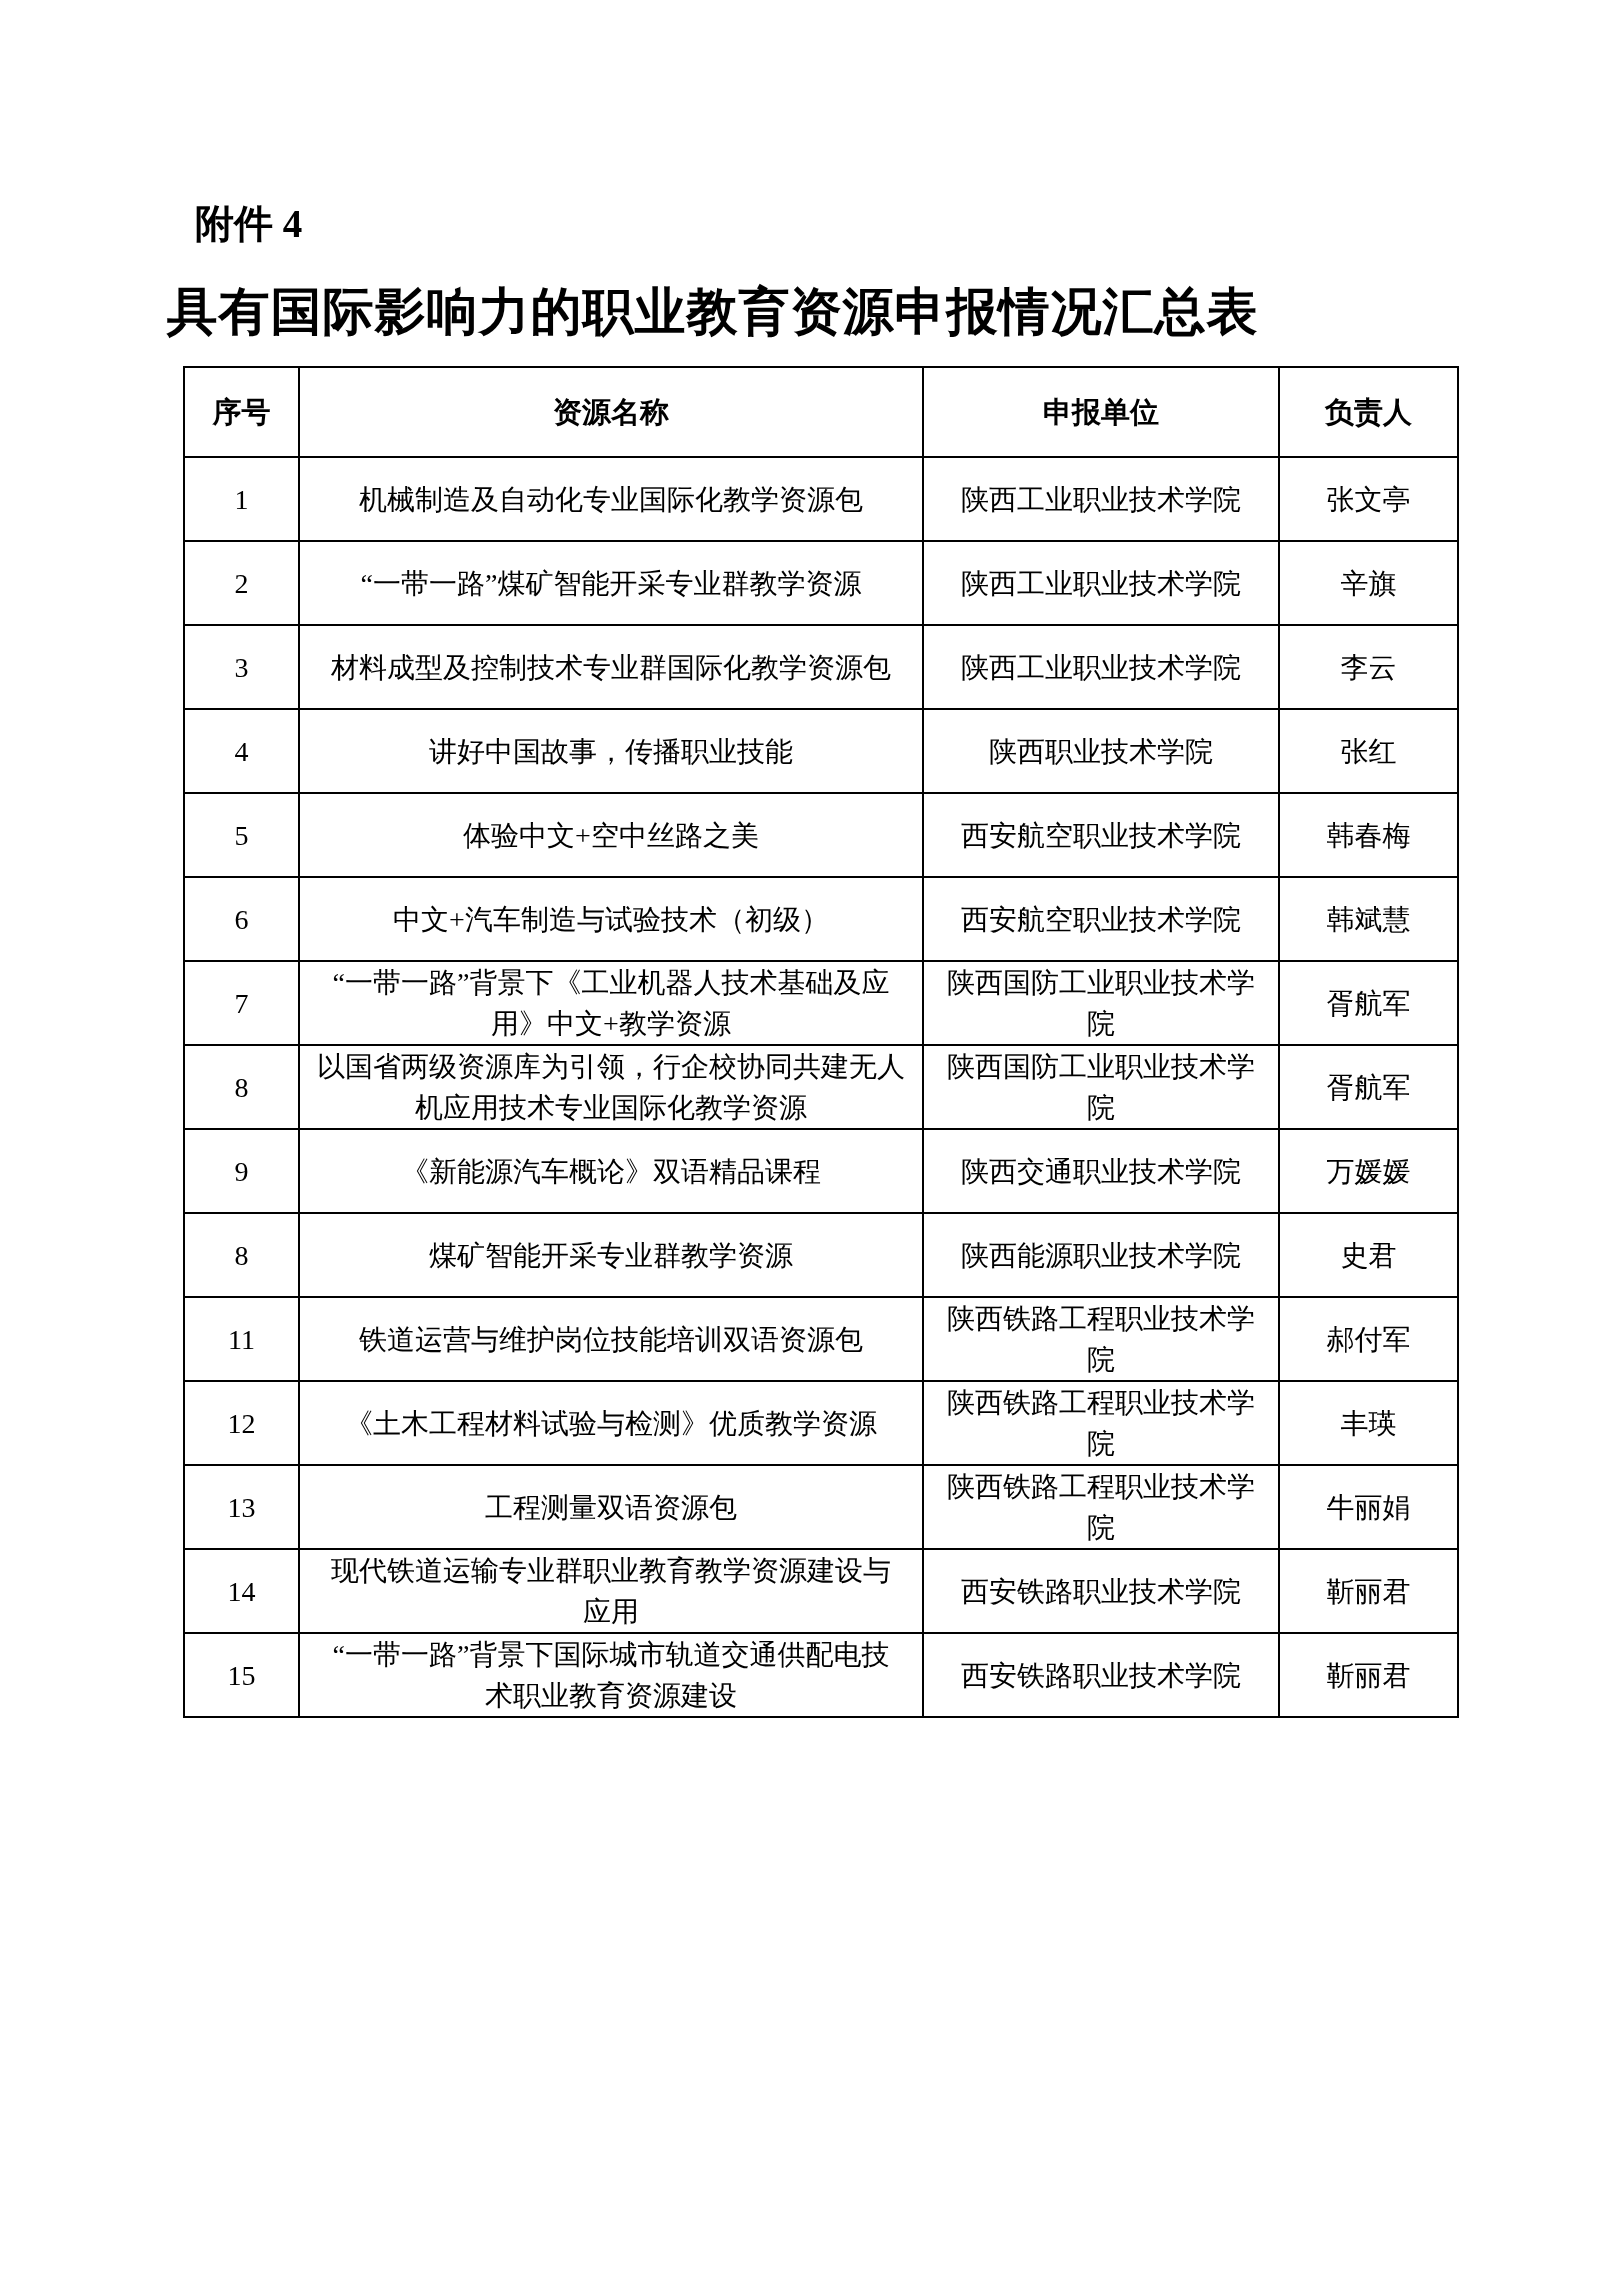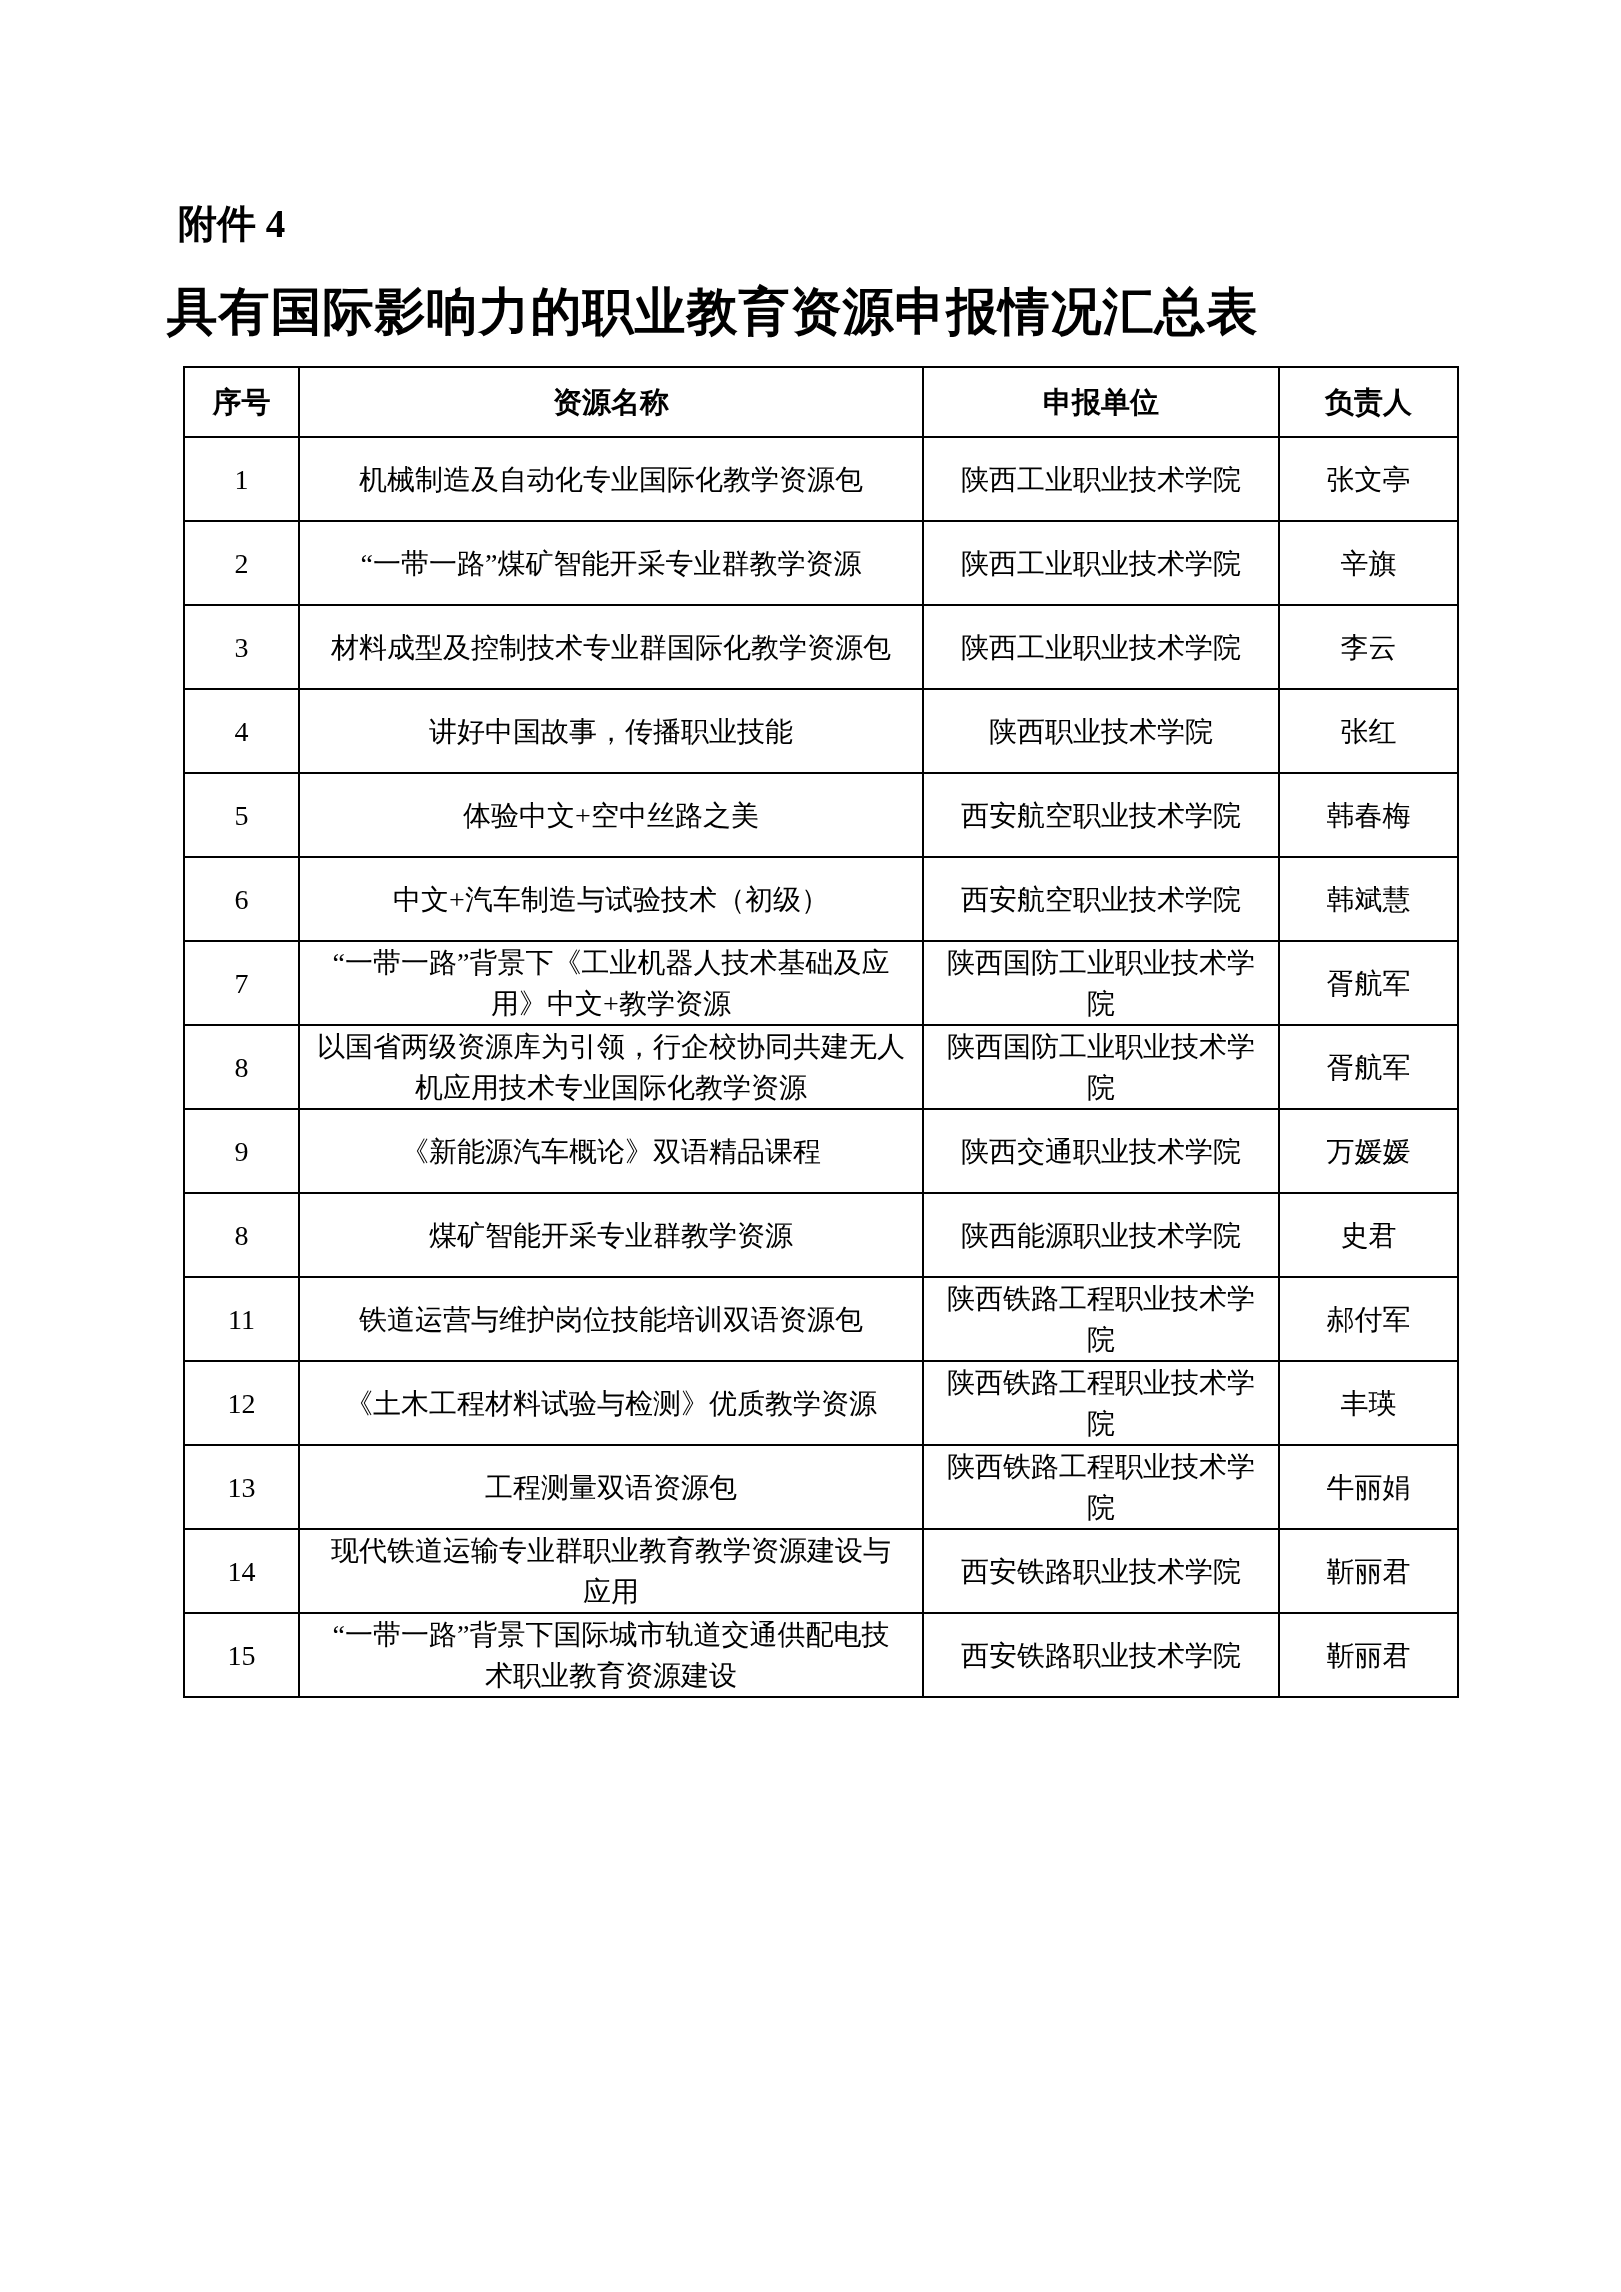--- a/index.html
+++ b/index.html
@@ -3,21 +3,21 @@
 <meta charset="utf-8">
 <style>
   html, body { margin:0; padding:0; }
   body {
     width:1621px; height:2293px;
     background:#ffffff; color:#000000;
     font-family:"Liberation Serif","DejaVu Serif",serif;
     position:relative;
   }
   .attachment-label {
-    position:absolute; left:178px; top:200px;
+    position:absolute; left:195px; top:200px;
     font-size:39px; font-weight:bold; line-height:47px;
     white-space:pre;
   }
   .main-title {
     position:absolute; left:0; top:284px; width:1425px;
     text-align:center;
     font-size:51px; font-weight:bold; line-height:57px;
     letter-spacing:1px;
   }
   table.summary {
@@ -31,21 +31,21 @@
   table.summary col.c-person { width:179px; }
   table.summary th, table.summary td {
     border:2px solid #000000;
     text-align:center; vertical-align:middle;
     padding:0 5.9px;
     font-size:28px; line-height:41px;
     white-space:pre-line;
     overflow:hidden;
   }
   table.summary th { font-weight:bold; font-size:29px; }
-  table.summary thead tr { height:70px; }
+  table.summary thead tr { height:90px; }
   table.summary tbody tr { height:84px; }
 </style>
 </head>
 <body>
 
 <div class="attachment-label">附件 4</div>
 
 <div class="main-title">具有国际影响力的职业教育资源申报情况汇总表</div>
 
 <table class="summary">

